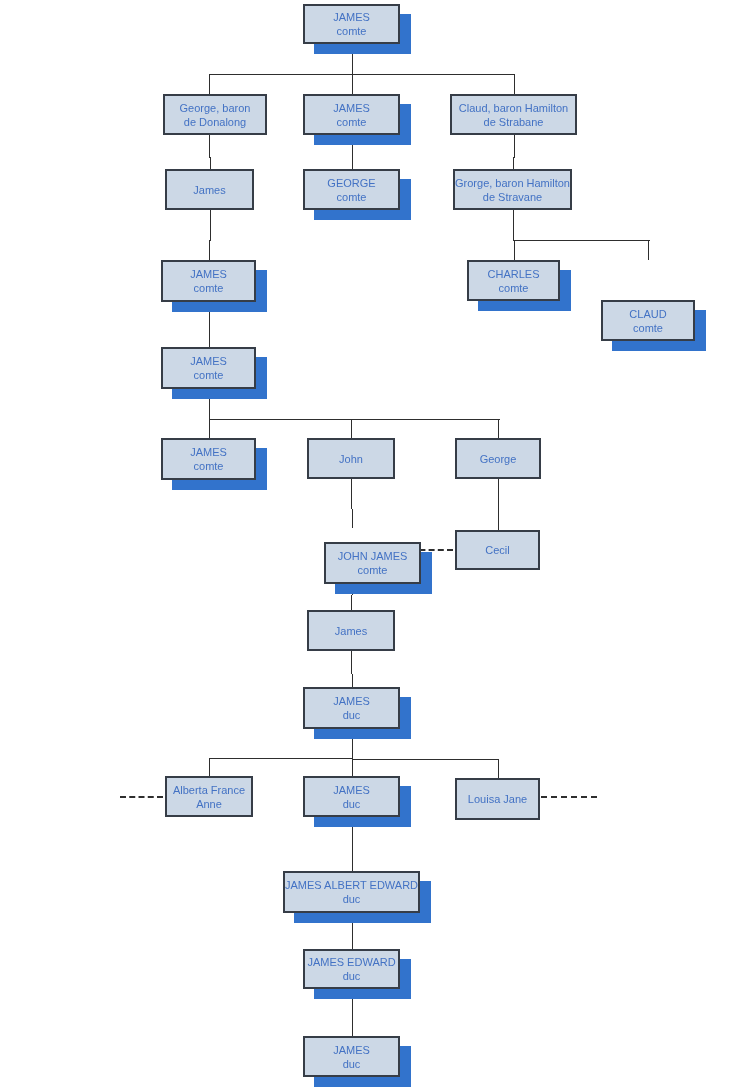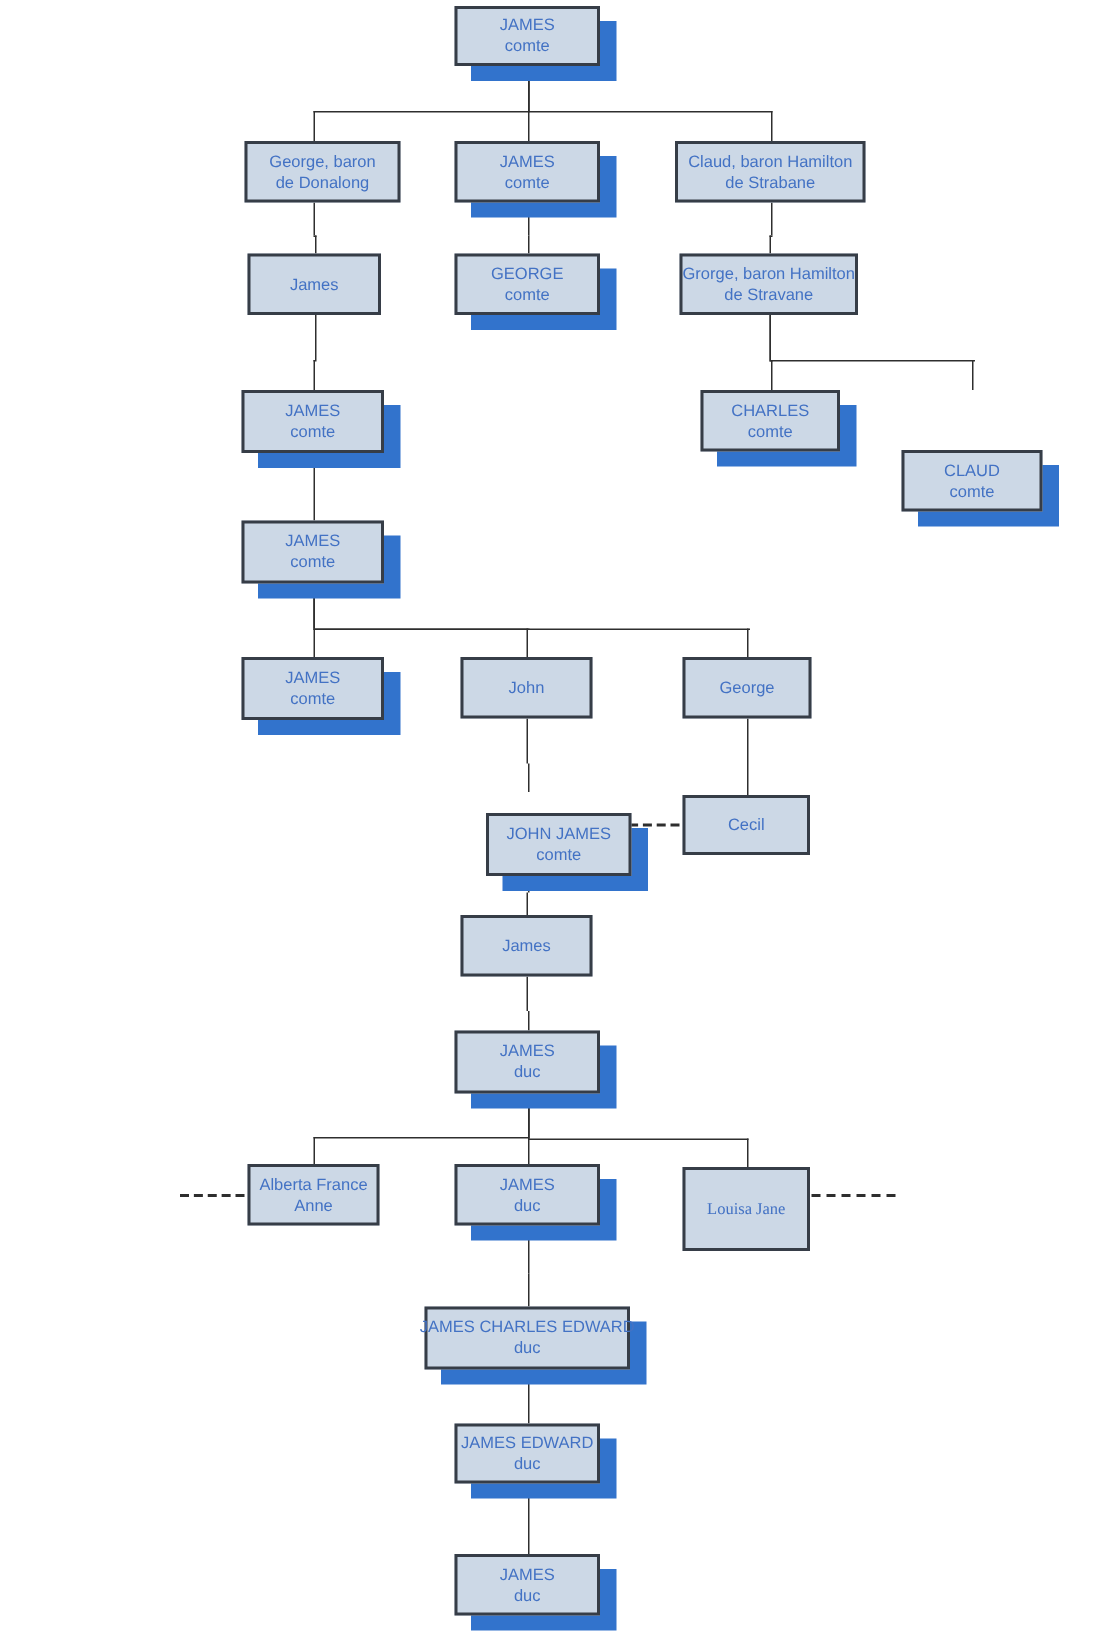--- a/index.html
+++ b/index.html
@@ -168,25 +168,25 @@
       <div>duc</div>
     </div>
     <div class="node" style="left: 165px; top: 776px; width: 88px; height: 41px;">
       <div>Alberta France</div>
       <div>Anne</div>
     </div>
     <div class="node shadow" style="left: 303px; top: 776px; width: 97px; height: 41px;">
       <div>JAMES</div>
       <div>duc</div>
     </div>
-    <div class="node" style="left: 455px; top: 778px; width: 85px; height: 56px; font-family: Liberation Serif, serif;">
+    <div class="node" style="left: 455px; top: 778px; width: 85px; height: 42px;">
       <div>Louisa Jane</div>
     </div>
     <div class="node shadow" style="left: 283px; top: 871px; width: 137px; height: 42px;">
-      <div>JAMES CHARLES EDWARD</div>
+      <div>JAMES ALBERT EDWARD</div>
       <div>duc</div>
     </div>
     <div class="node shadow" style="left: 303px; top: 949px; width: 97px; height: 40px;">
       <div>JAMES EDWARD</div>
       <div>duc</div>
     </div>
     <div class="node shadow" style="left: 303px; top: 1036px; width: 97px; height: 41px;">
       <div>JAMES</div>
       <div>duc</div>
     </div>

